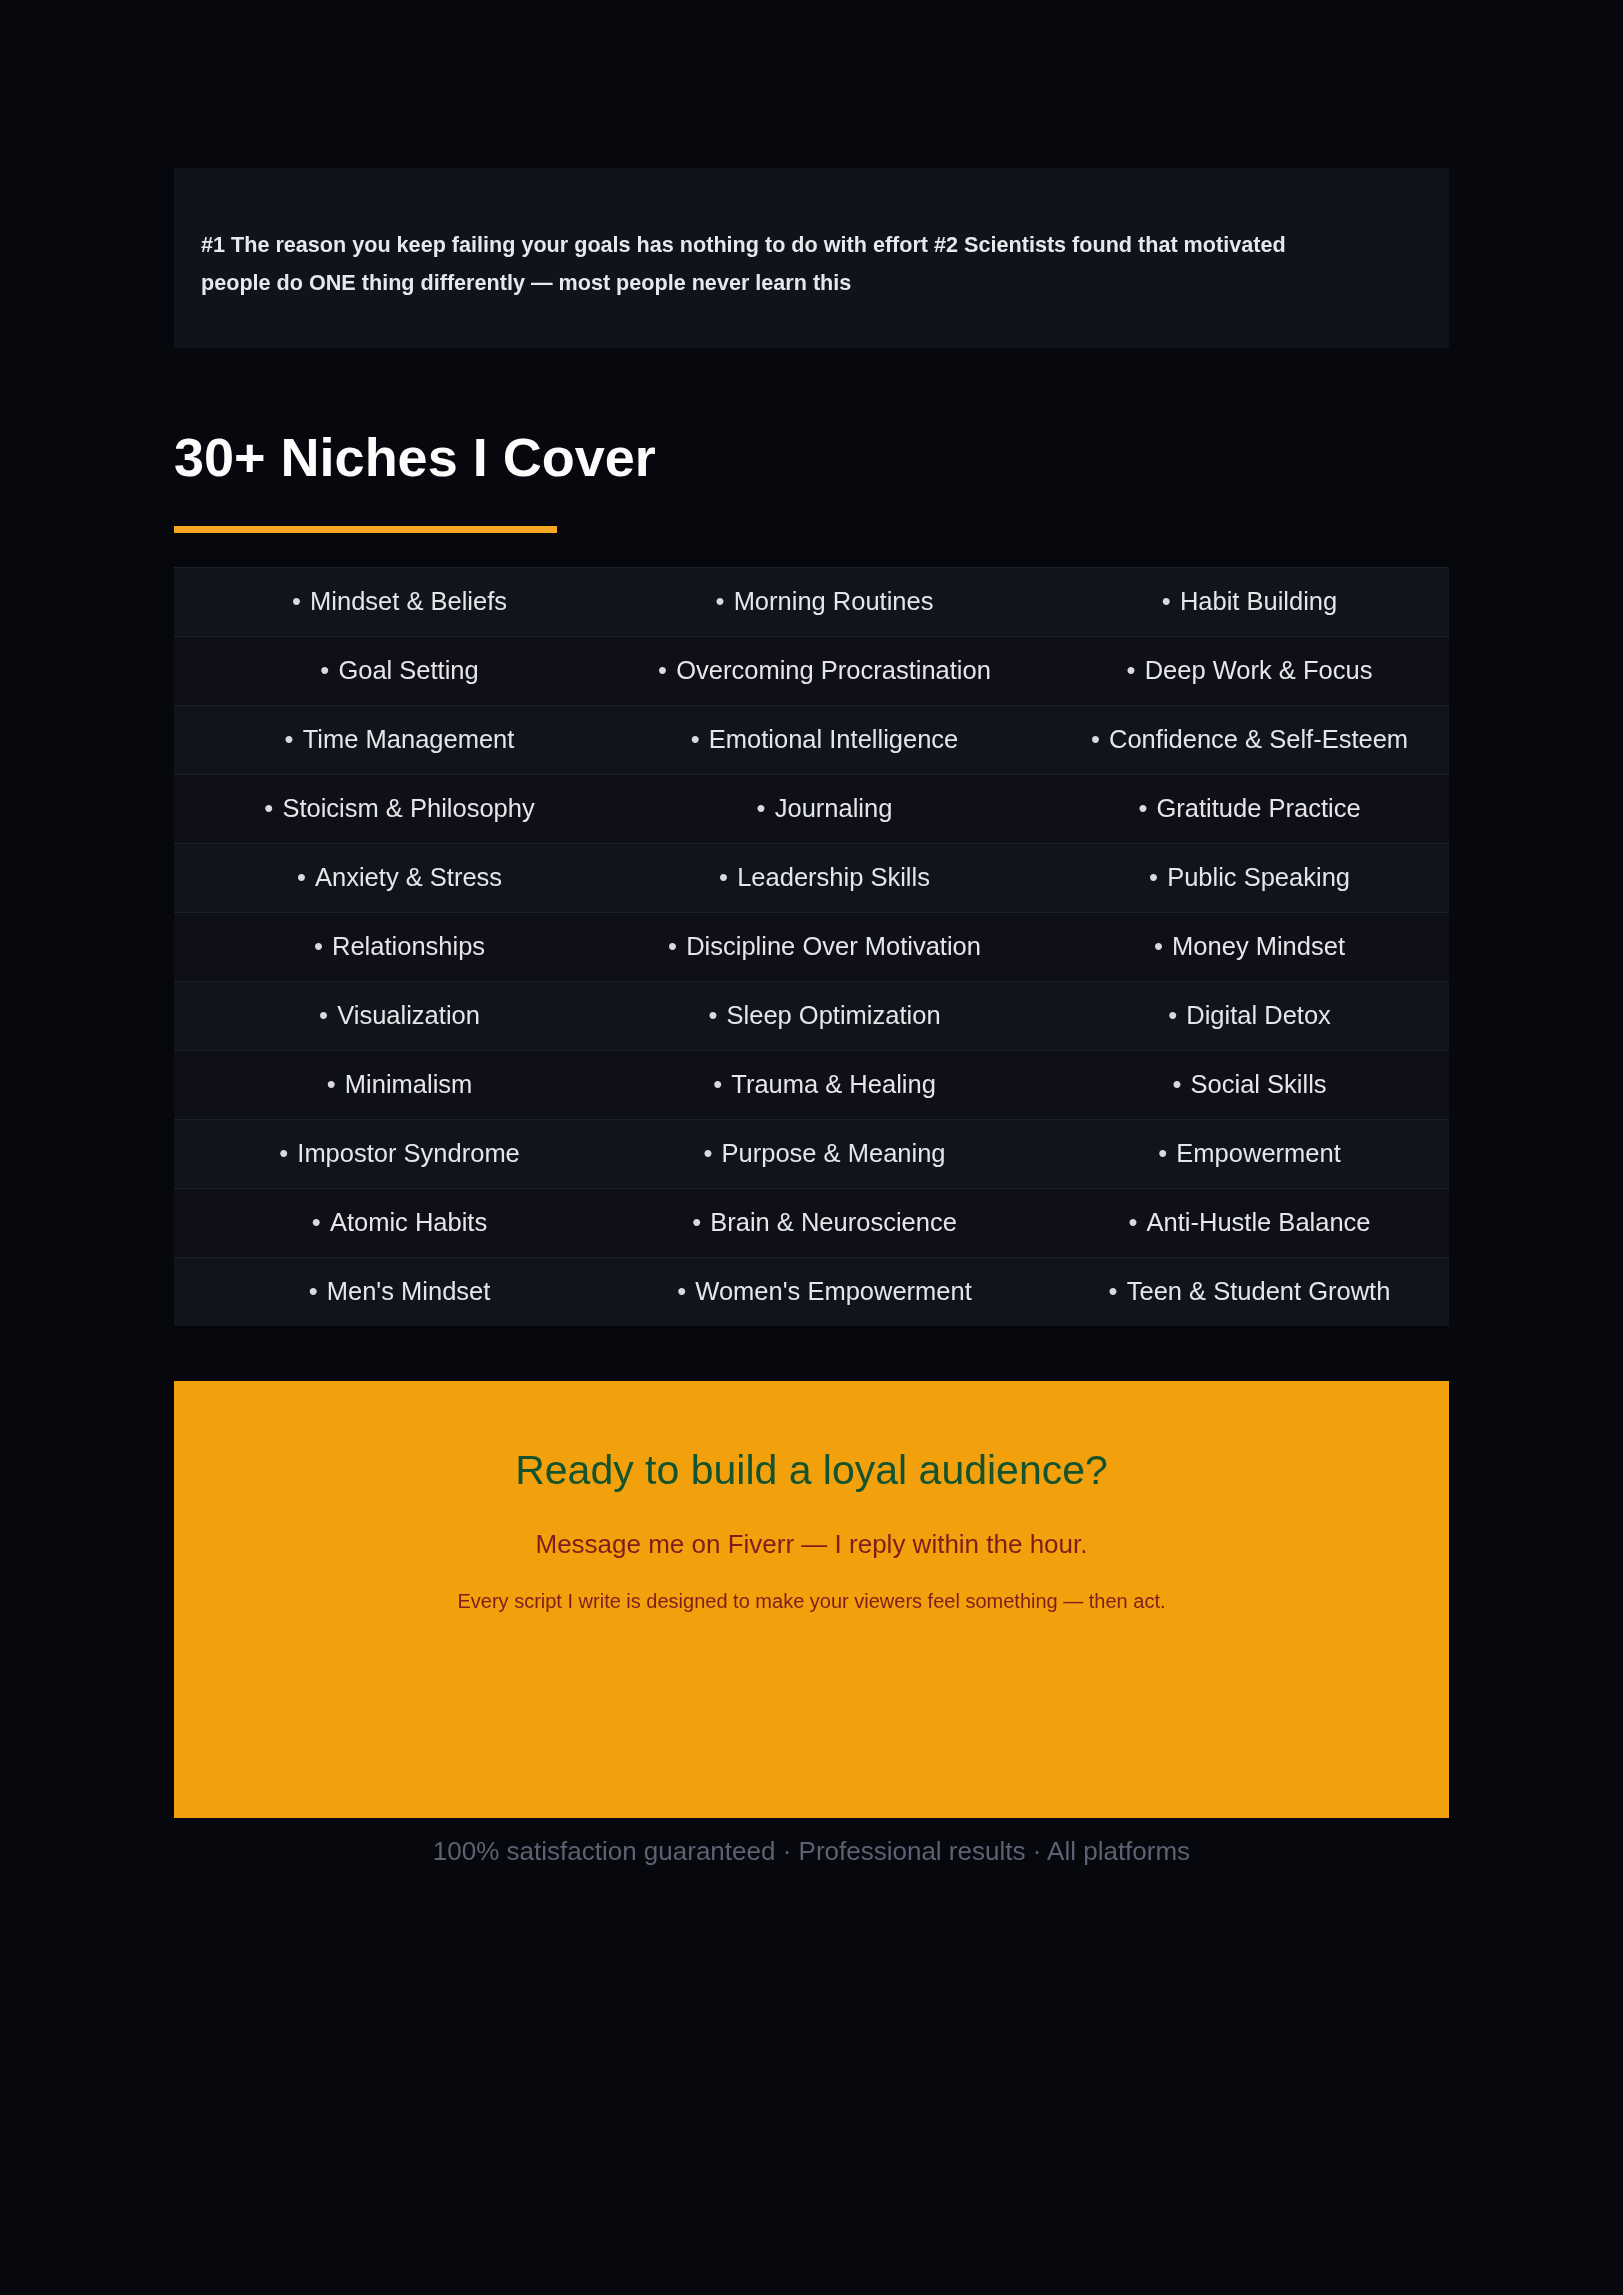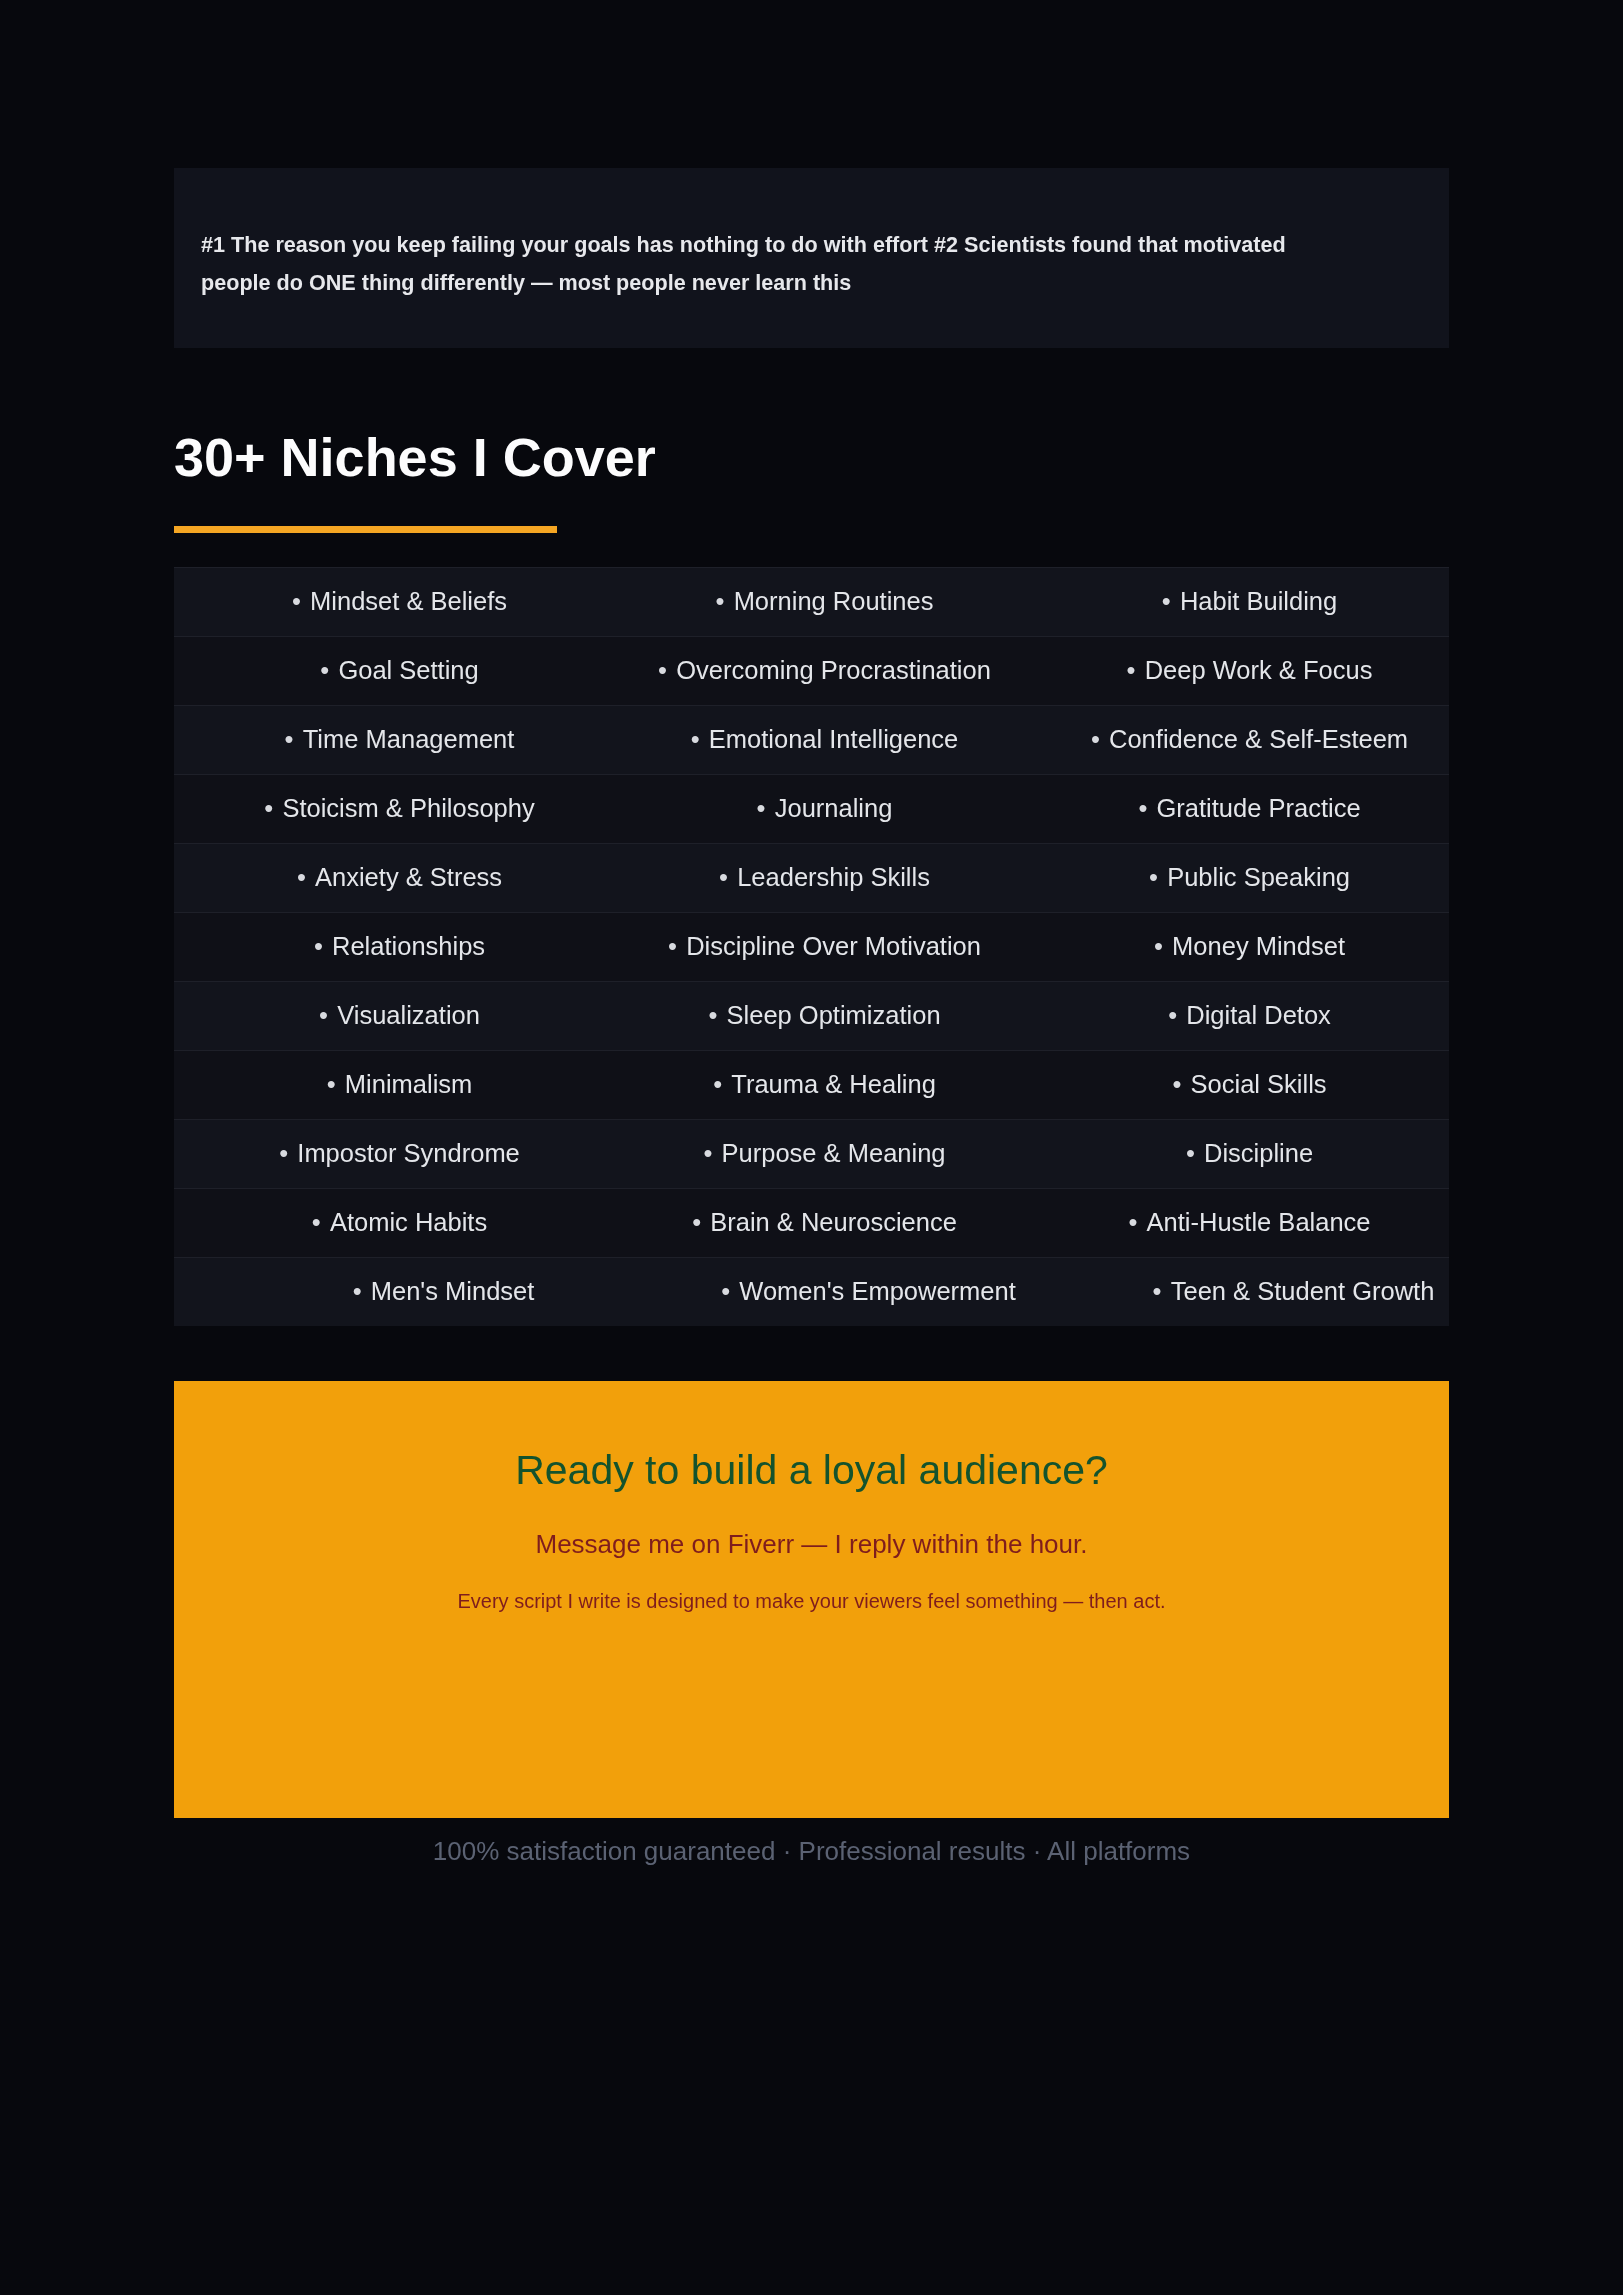--- a/index.html
+++ b/index.html
@@ -79,21 +79,21 @@
   }
   .niche-row {
     display: grid;
     grid-template-columns: 425px 425px 425px;
     height: 68px;
     align-items: center;
     border-bottom: 1.3px solid #1E2029;
   }
   .niche-row:nth-child(odd)  { background: #12141C; }
   .niche-row:nth-child(even) { background: #0F1017; }
-  .niche-row:last-child { border-bottom: none; padding-left: 44px; }
+  .niche-row:last-child { border-bottom: none; }
   .niche-cell {
     padding-left: 26px;
     color: #E4E6EA;
     font-size: 25.5px;
     white-space: nowrap;
     text-align: center;
   }
   .niche-cell .bullet {
     margin-right: 9.2px;
     color: #D8DADF;
@@ -188,21 +188,21 @@
       <div class="niche-cell"><span class="bullet">•</span><span>Digital Detox</span></div>
     </div>
     <div class="niche-row">
       <div class="niche-cell"><span class="bullet">•</span><span>Minimalism</span></div>
       <div class="niche-cell"><span class="bullet">•</span><span>Trauma &amp; Healing</span></div>
       <div class="niche-cell"><span class="bullet">•</span><span>Social Skills</span></div>
     </div>
     <div class="niche-row">
       <div class="niche-cell"><span class="bullet">•</span><span>Impostor Syndrome</span></div>
       <div class="niche-cell"><span class="bullet">•</span><span>Purpose &amp; Meaning</span></div>
-      <div class="niche-cell"><span class="bullet">•</span><span>Discipline</span></div>
+      <div class="niche-cell"><span class="bullet">•</span><span>Empowerment</span></div>
     </div>
     <div class="niche-row">
       <div class="niche-cell"><span class="bullet">•</span><span>Atomic Habits</span></div>
       <div class="niche-cell"><span class="bullet">•</span><span>Brain &amp; Neuroscience</span></div>
       <div class="niche-cell"><span class="bullet">•</span><span>Anti-Hustle Balance</span></div>
     </div>
     <div class="niche-row">
       <div class="niche-cell"><span class="bullet">•</span><span>Men's Mindset</span></div>
       <div class="niche-cell"><span class="bullet">•</span><span>Women's Empowerment</span></div>
       <div class="niche-cell"><span class="bullet">•</span><span>Teen &amp; Student Growth</span></div>

